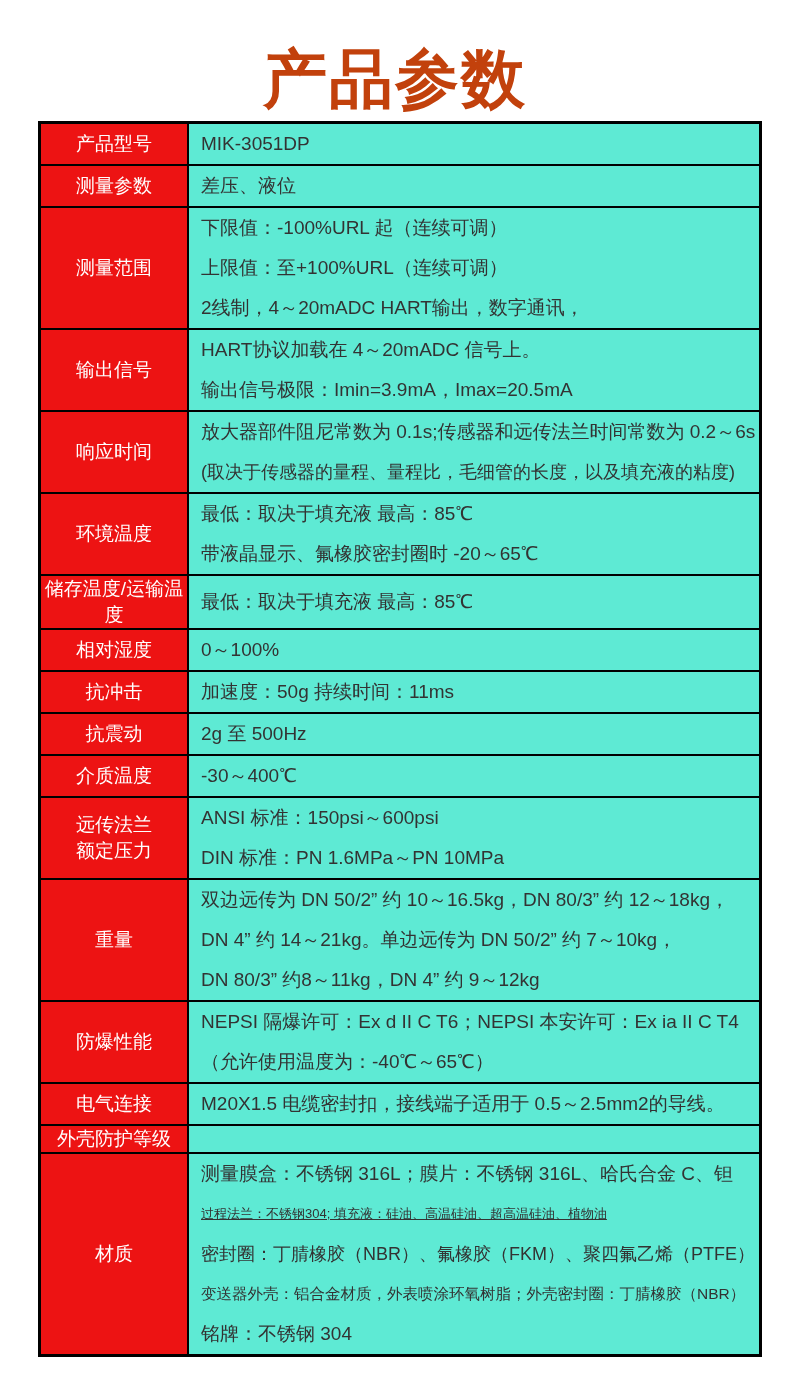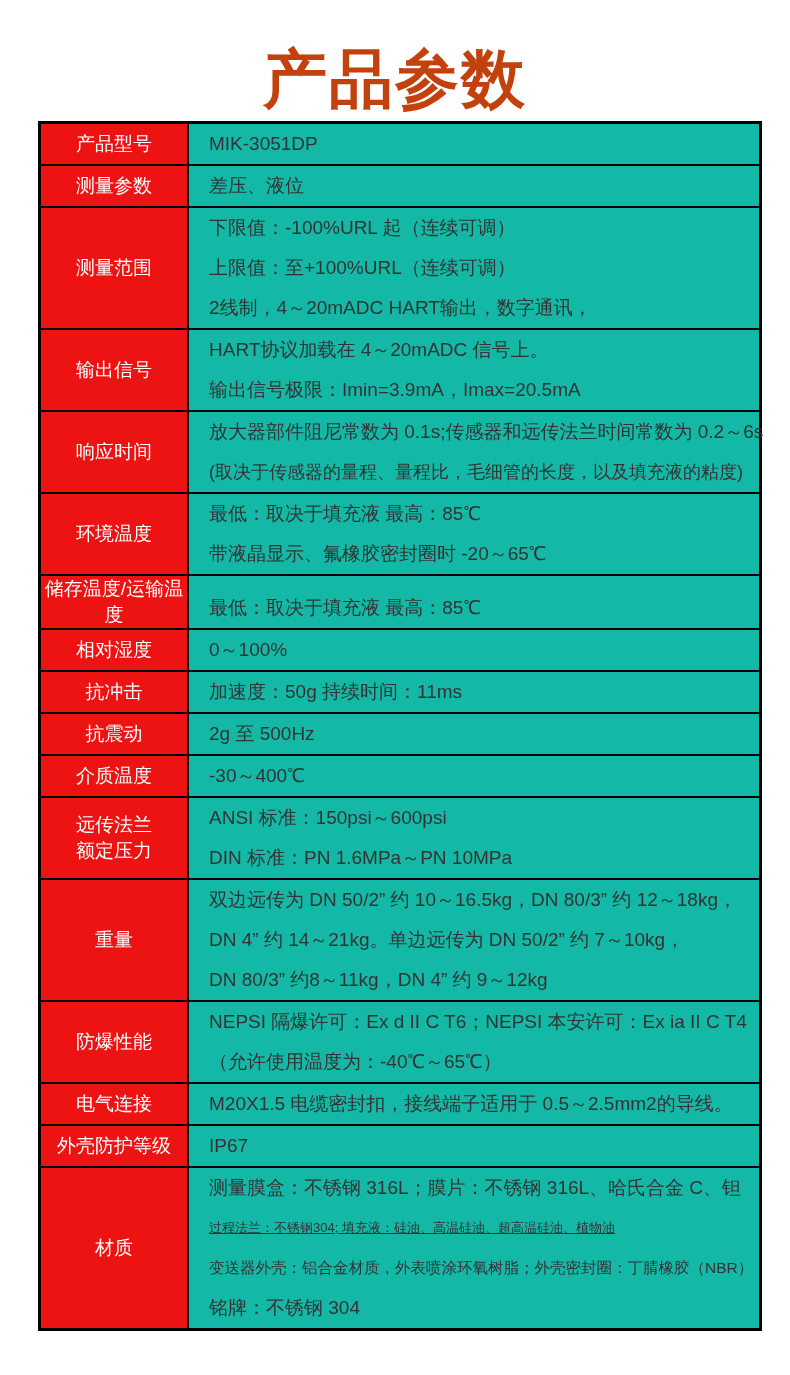--- a/index.html
+++ b/index.html
@@ -11,37 +11,37 @@
     overflow:hidden;
   }
   .title {
     margin:0; padding-top:26px; height:106px; line-height:106px;
     text-align:center; font-size:64px; font-weight:800; color:#c2410c;
     letter-spacing:2px;
   }
   .spec-table {
     margin:15px 0 0 38px; width:724px;
     border:3px solid var(--border);
-    background:#14b8a6;
+    background:#5eead4;
   }
   .row { display:flex; border-top:2px solid var(--border); }
   .row:first-child { border-top:none; }
   .label {
     width:148px; flex:0 0 148px;
     background:var(--red);
     border-right:2px solid var(--border);
     display:flex; align-items:center; justify-content:center;
     color:#ffffff; font-size:19px; line-height:26px;
     text-align:center; white-space:pre-line;
     padding:0 2px;
   }
   .content {
     flex:1 1 auto; min-width:0;
-    display:flex; flex-direction:column; justify-content:flex-end;
-    padding-left:20px; padding-right:6px;
+    display:flex; flex-direction:column; justify-content:center;
+    padding-left:12px; padding-right:6px;
   }
   .line {
     height:40px; display:flex; align-items:center;
     font-size:19px; color:var(--text); white-space:nowrap;
   }
   .label-text { display:inline-block; max-width:144px; }
 </style>
 </head>
 <body>
 
@@ -206,35 +206,33 @@
     <div class="label"><span class="label-text">电气连接</span></div>
     <div class="content">
           <div class="line">
             <span>M20X1.5 电缆密封扣，接线端子适用于 0.5～2.5mm2的导线。</span>
           </div>
         </div>
   </div>
 
   <div class="row">
     <div class="label"><span class="label-text">外壳防护等级</span></div>
-    <div class="content">
-          <div class="line">
-            <span>IP67</span>
-          </div>
-        </div>
   </div>
 
   <div class="row">
     <div class="label"><span class="label-text">材质</span></div>
     <div class="content">
           <div class="line">
             <span>测量膜盒：不锈钢 316L；膜片：不锈钢 316L、哈氏合金 C、钽</span>
           </div>
           <div class="line">
             <span style="font-size: 13px; text-decoration: underline;">过程法兰：不锈钢304; 填充液：硅油、高温硅油、超高温硅油、植物油</span>
+          </div>
+          <div class="line">
+            <span style="font-size: 18px;">密封圈：丁腈橡胶（NBR）、氟橡胶（FKM）、聚四氟乙烯（PTFE）</span>
           </div>
           <div class="line">
             <span style="font-size: 15.5px;">变送器外壳：铝合金材质，外表喷涂环氧树脂；外壳密封圈：丁腈橡胶（NBR）</span>
           </div>
           <div class="line">
             <span>铭牌：不锈钢 304</span>
           </div>
         </div>
   </div>
 </div>

